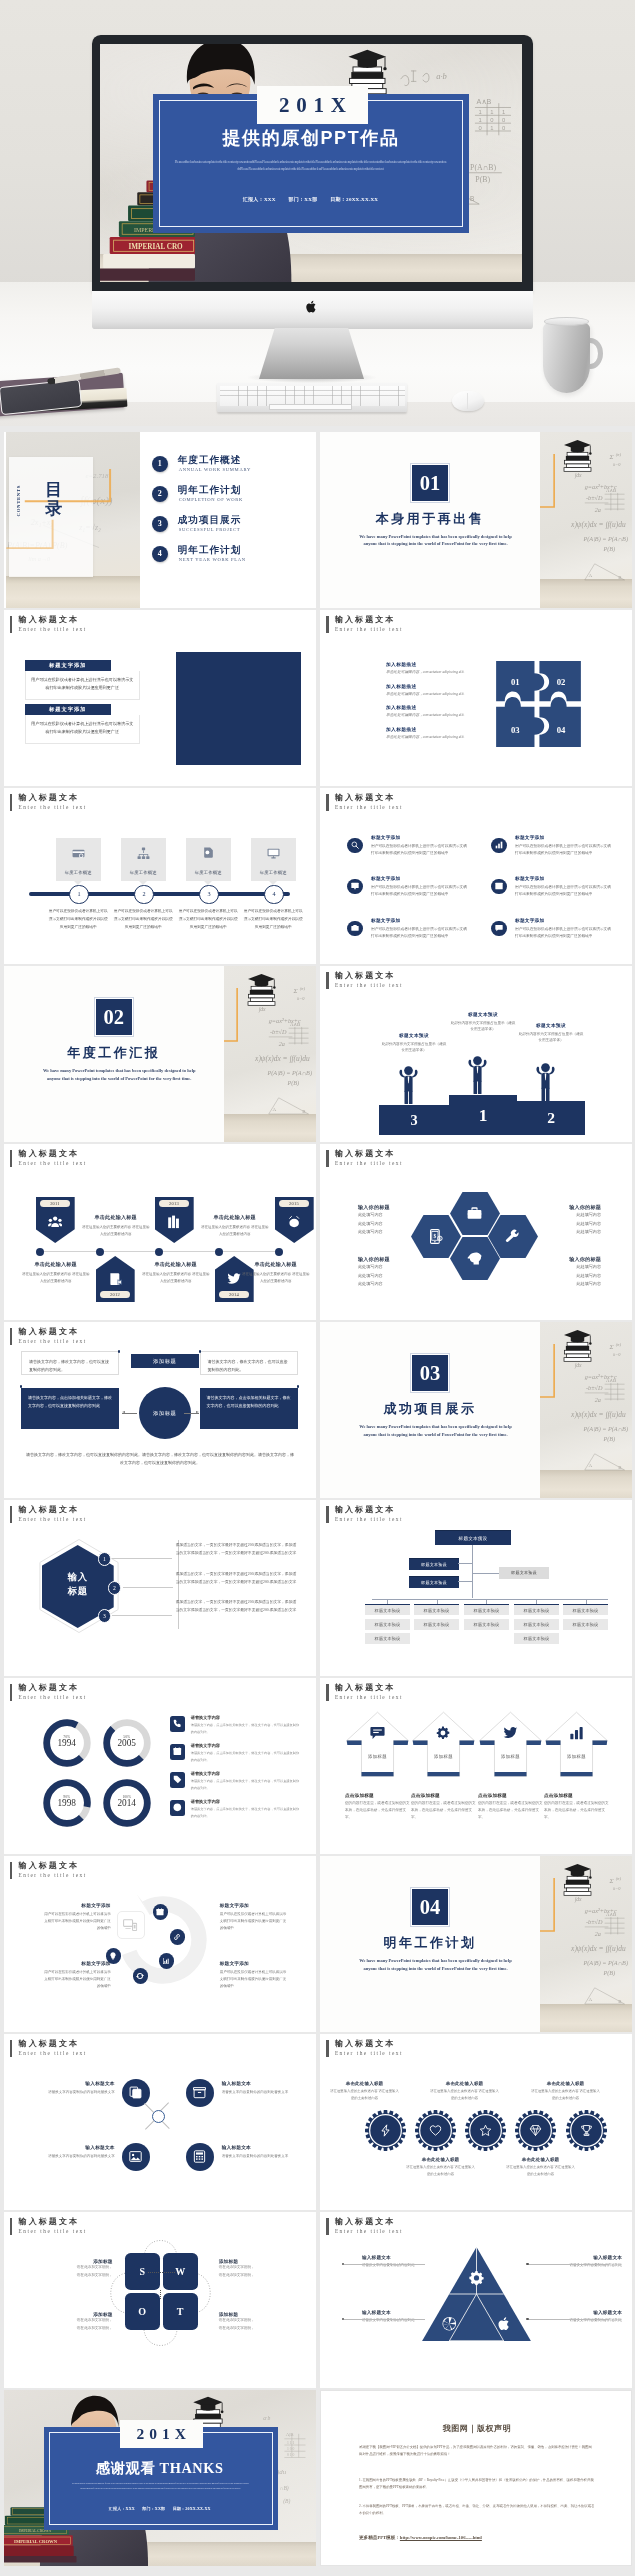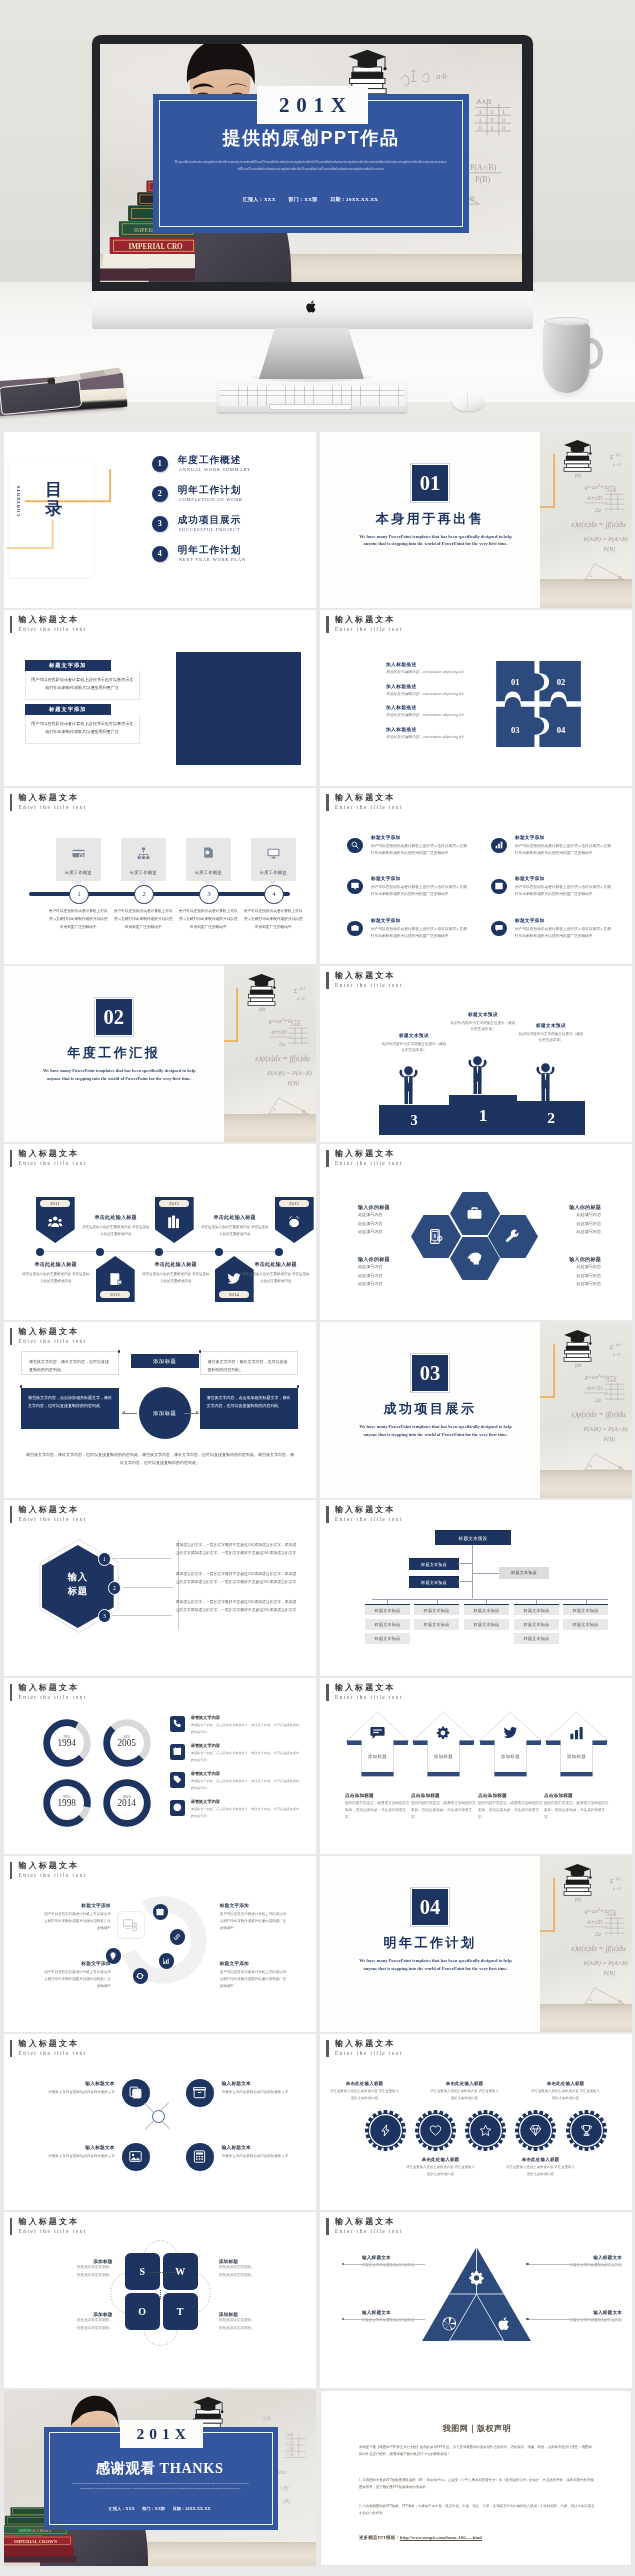--- a/index.html
+++ b/index.html
@@ -682,20 +682,34 @@
     <div class="mouse"></div>
     <div class="mug">
       <div class="mugbody"></div>
       <div class="mughandle"></div>
       <div class="mugtop"></div>
     </div>
   </div>
   <div class="grid">
 
   <div class="slide toc" style="left:3.7px;top:5.6px">
+    <div class="bg">
+          <div class="fl"></div>
+      <svg class="formulasbg" viewBox="0 0 216 283" width="134" height="176" style="position:absolute;left:0;top:0;opacity:.32">
+        <g fill="none" stroke="#6b6b6b" stroke-width=".8" font-family="serif">
+          <text x="128" y="74" font-size="11" fill="#6b6b6b" stroke="none" font-style="italic">e=2.718</text>
+          <text x="120" y="116" font-size="18" fill="#6b6b6b" stroke="none" font-style="italic">∫f(φ(x))</text>
+          <text x="40" y="150" font-size="13" fill="#6b6b6b" stroke="none" font-style="italic">2x₁+x₂</text>
+          <text x="118" y="158" font-size="13" fill="#6b6b6b" stroke="none" font-style="italic">z₁=√z₂</text>
+          <text x="2" y="186" font-size="13" fill="#6b6b6b" stroke="none" font-style="italic">P(A|B)=P(A) P(B)</text>
+          <text x="36" y="208" font-size="10" fill="#6b6b6b" stroke="none" font-style="italic">lim a→0</text>
+          <path d="M60 150 L150 186"></path>
+        </g>
+      </svg>
+    </div>
     <div class="card"></div>
     <svg class="orange" viewBox="0 0 216 165">
       <path d="M168 0 L168 52 L30 52" fill="none" stroke="#eda94b" stroke-width="3.2" opacity=".85"></path>
       <path d="M75 82 L75 128 L0 128" fill="none" stroke="#eda94b" stroke-width="3.2" opacity=".55"></path>
     </svg>
     <div class="contents">CONTENTS</div>
     <div class="mulu">目录</div>
     <div class="list">
       <div class="row">
             <div class="num">1</div>

